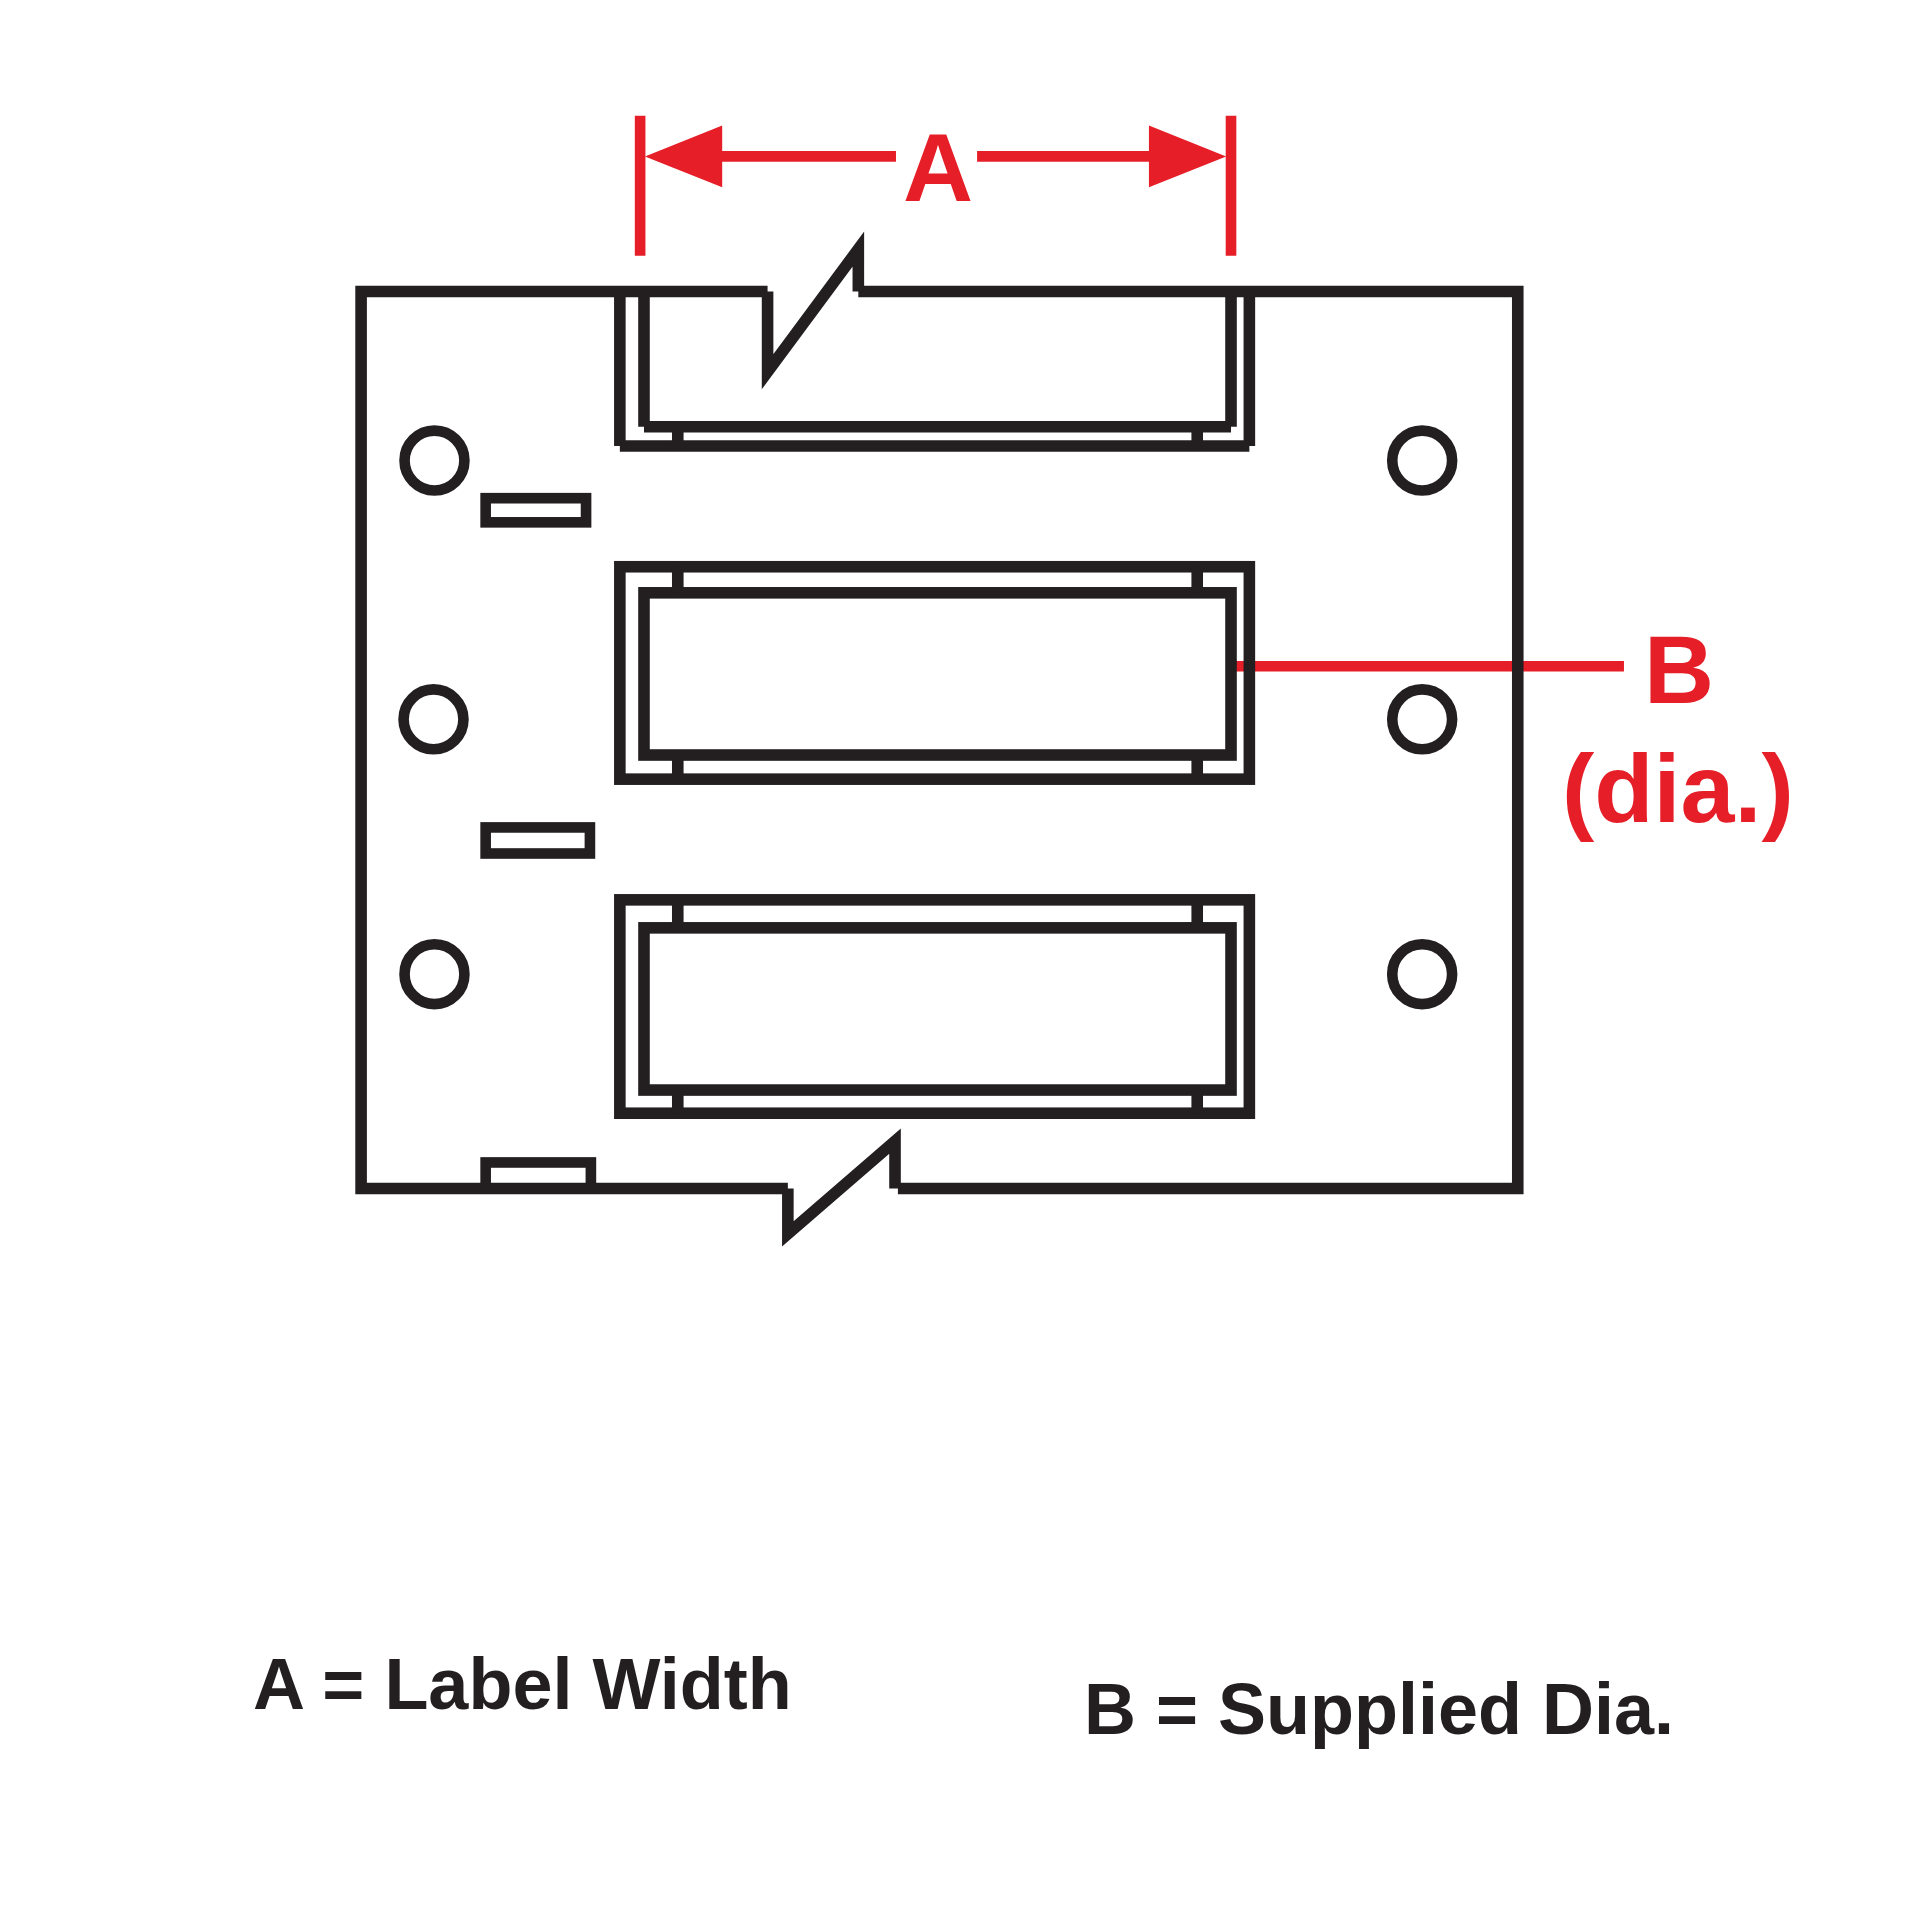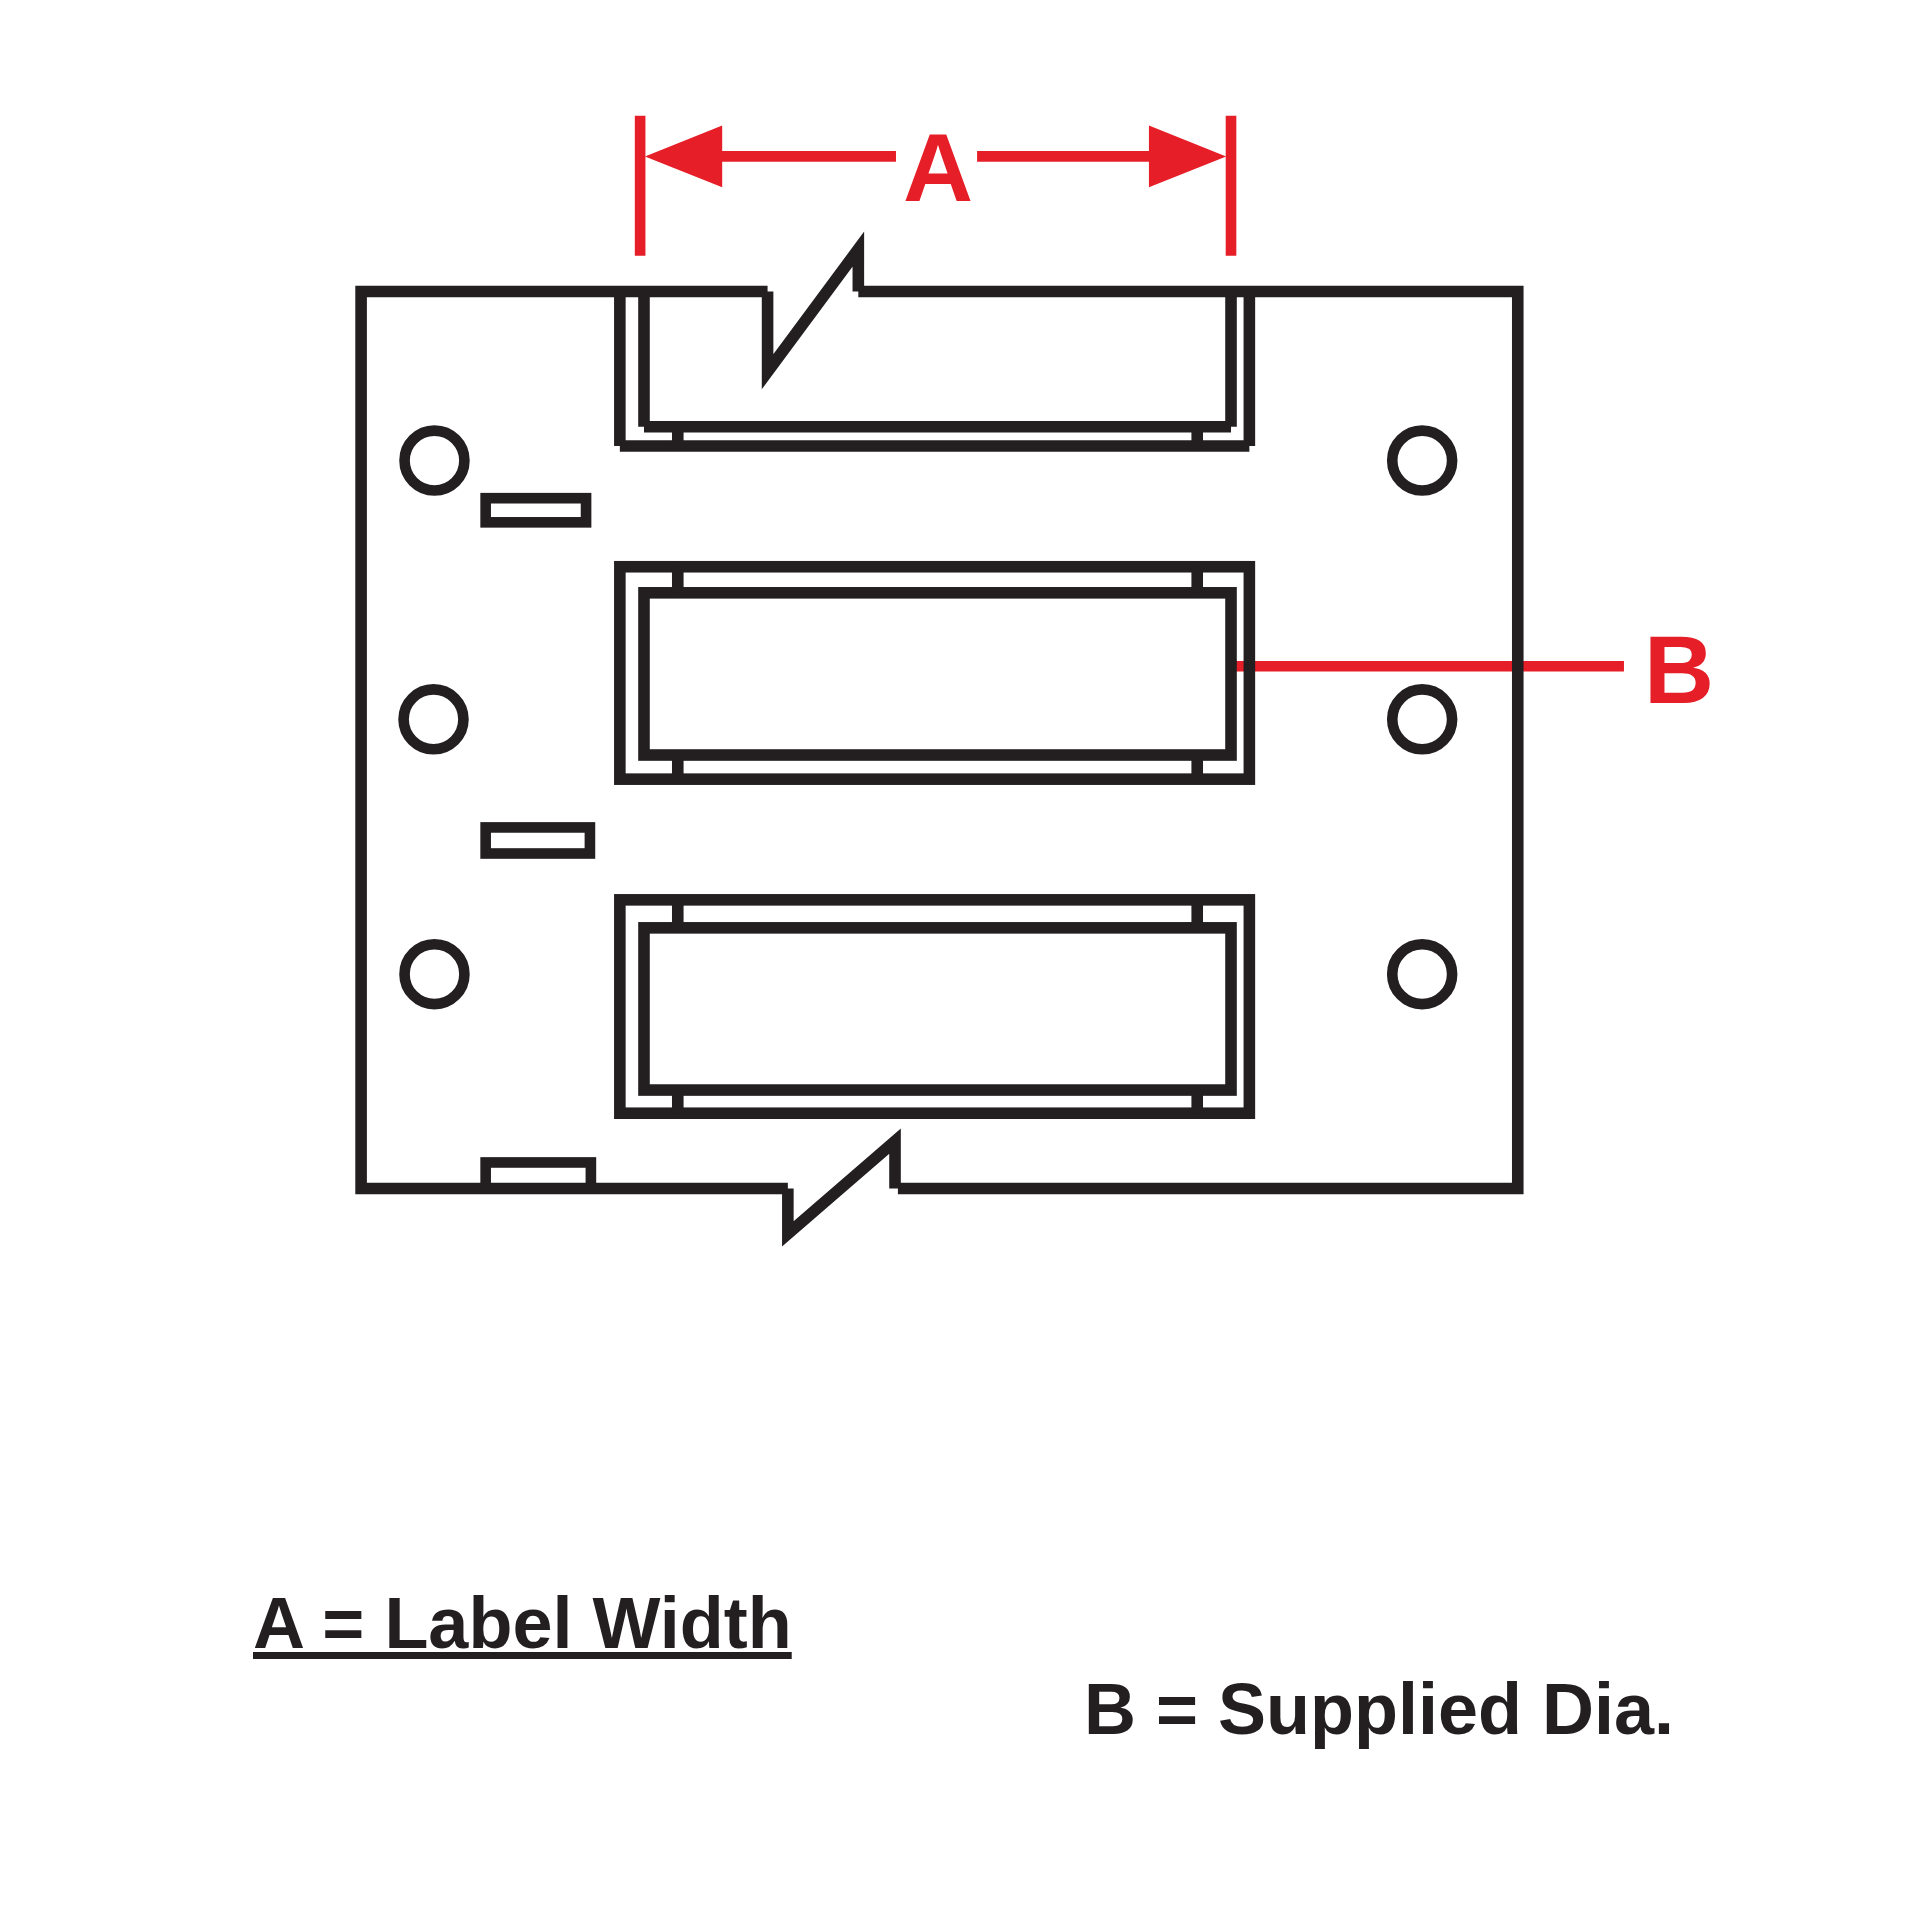--- a/index.html
+++ b/index.html
@@ -93,19 +93,20 @@
       <path class="red-line" d="M 1012,162 H 1200"></path>
       <polygon class="red-fill" points="668,162 748,130 748,194"></polygon>
       <polygon class="red-fill" points="1270,162 1190,130 1190,194"></polygon>
     </g>
   </svg>
 
   <div class="label dim-label" style="left:903px;top:119px;">A</div>
 
   <div class="label dim-label" style="left:1644px;top:621px;">B</div>
 
+  <div class="label dim-label" style="left:1562px;top:740px;">(dia.)</div>
 
-  <div class="label caption" style="left:253px;top:1587px;text-decoration:underline;">A = Label Width</div>
+  <div class="label caption" style="left:253px;top:1648px;">A = Label Width</div>
 
   <div class="label caption" style="left:1084px;top:1673px;">B = Supplied Dia.</div>
 
 </div>
 
 
 </body></html>

